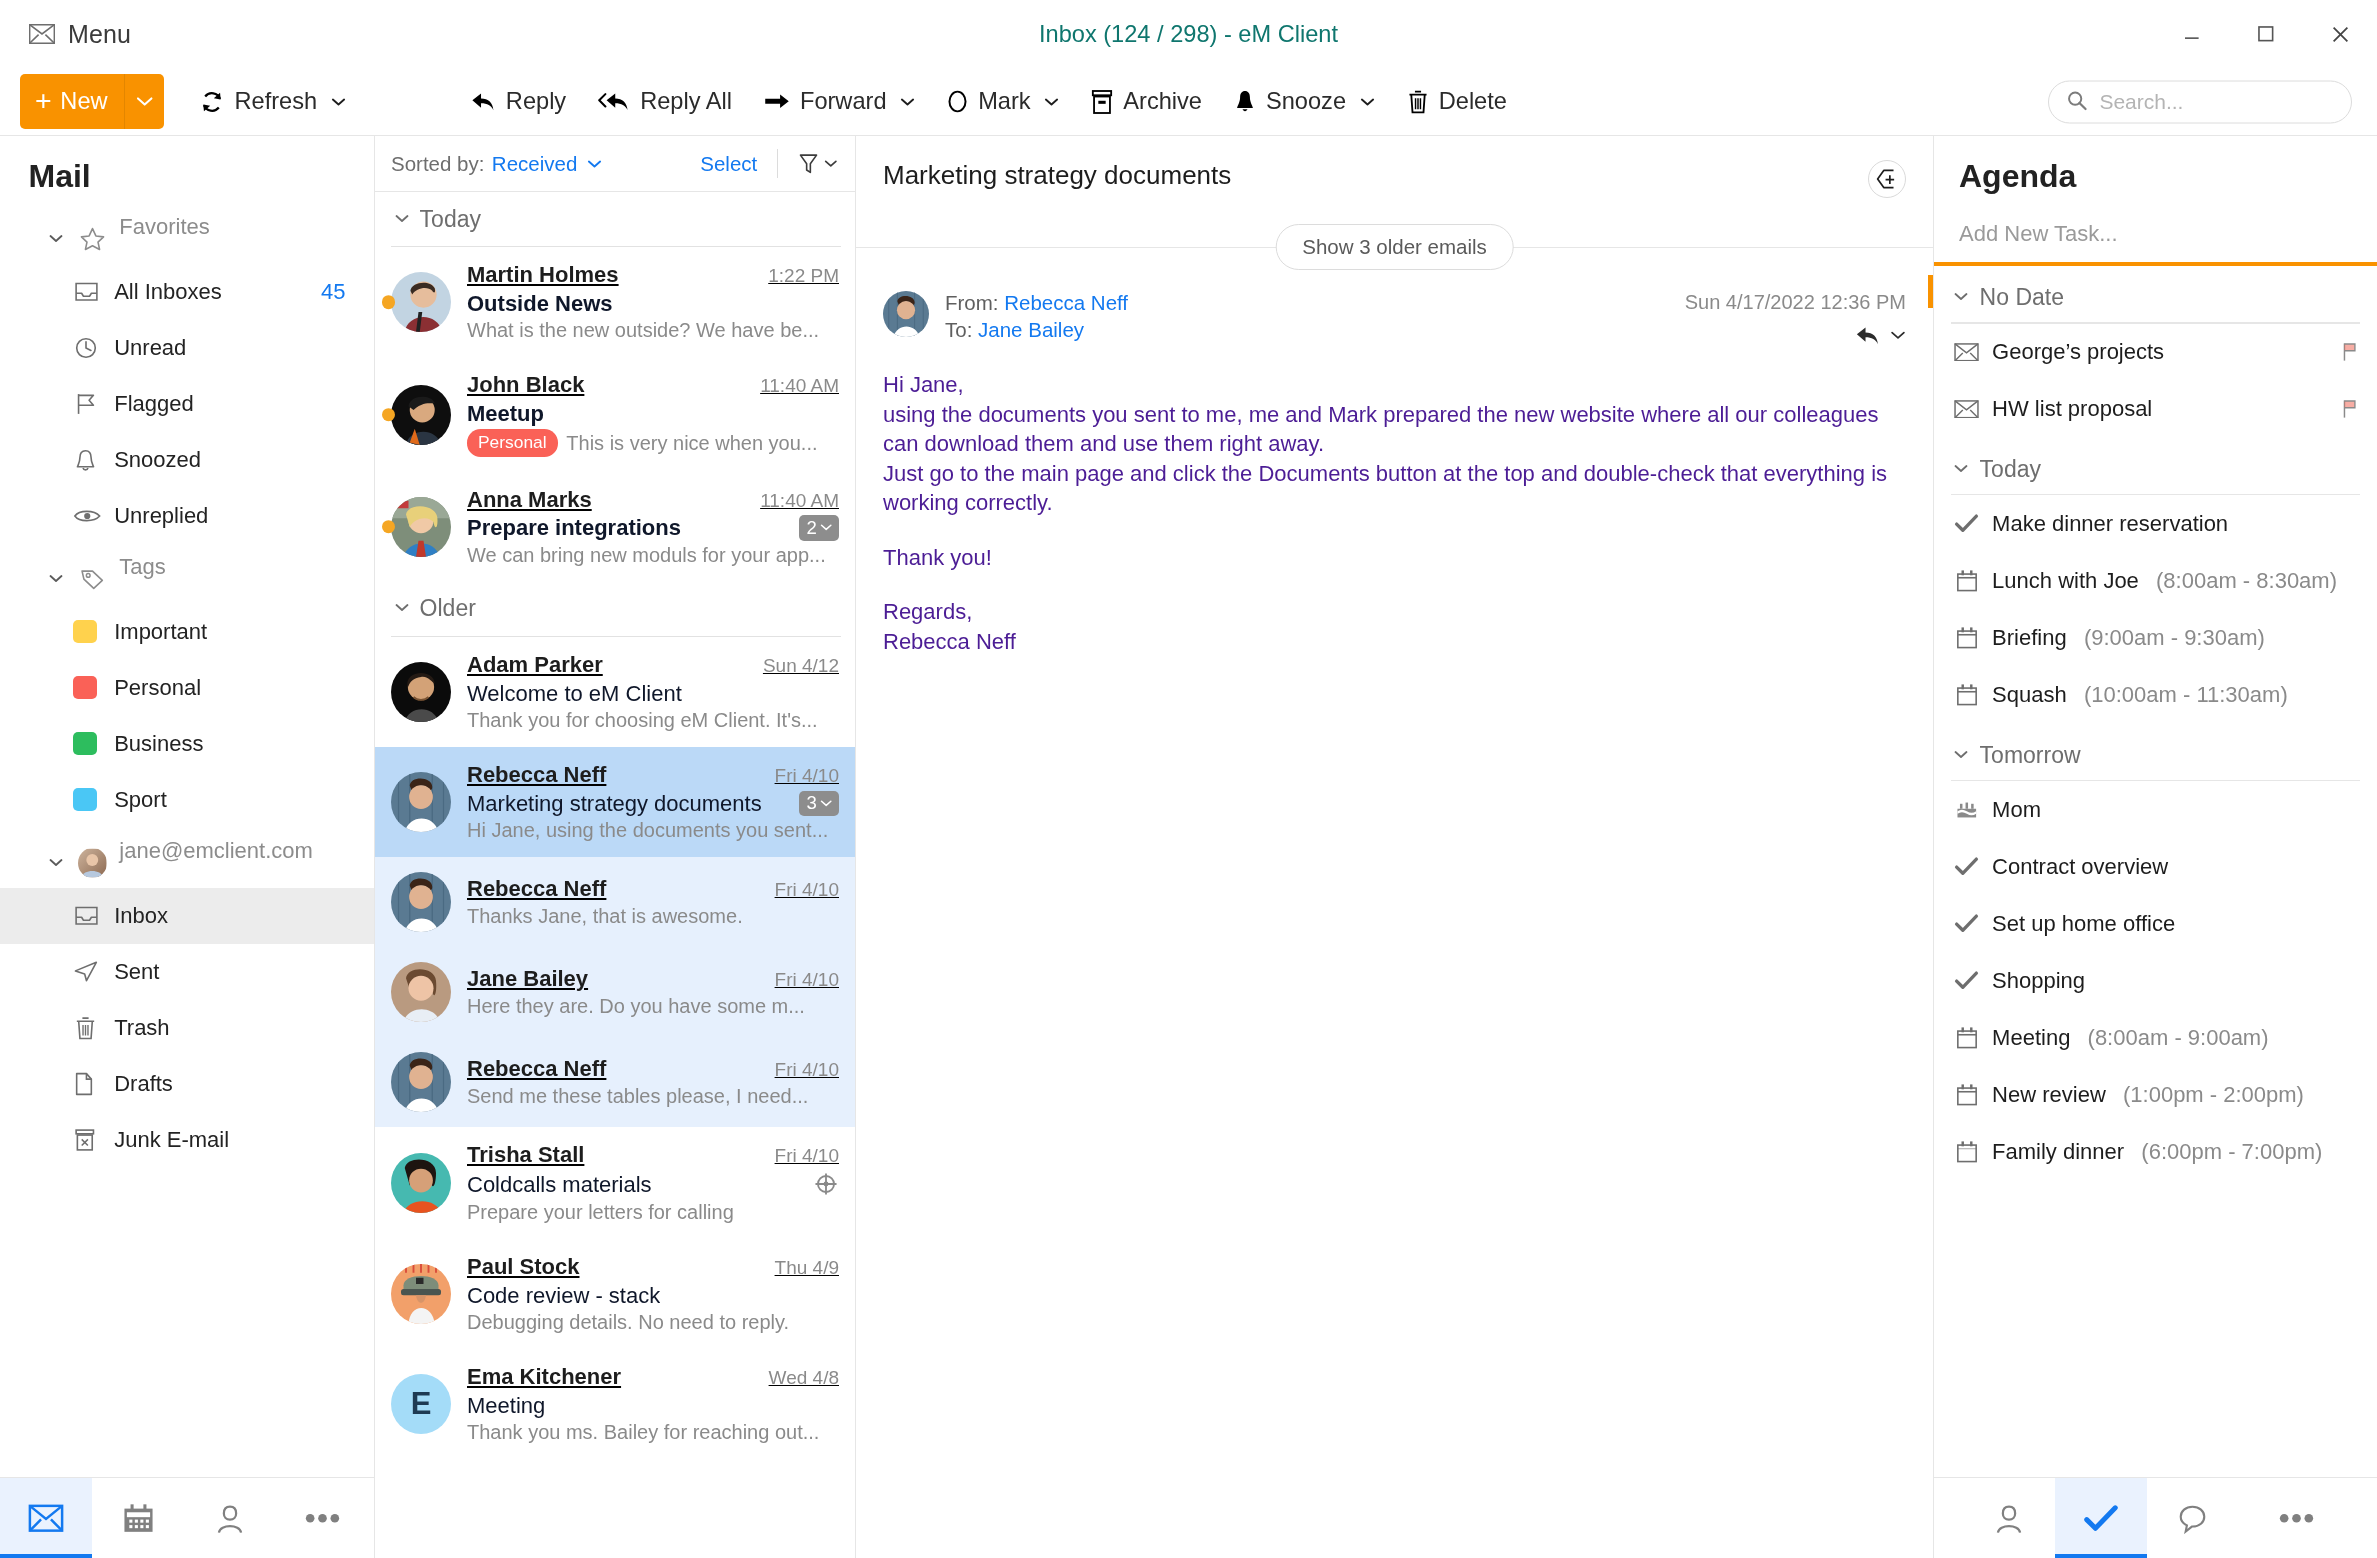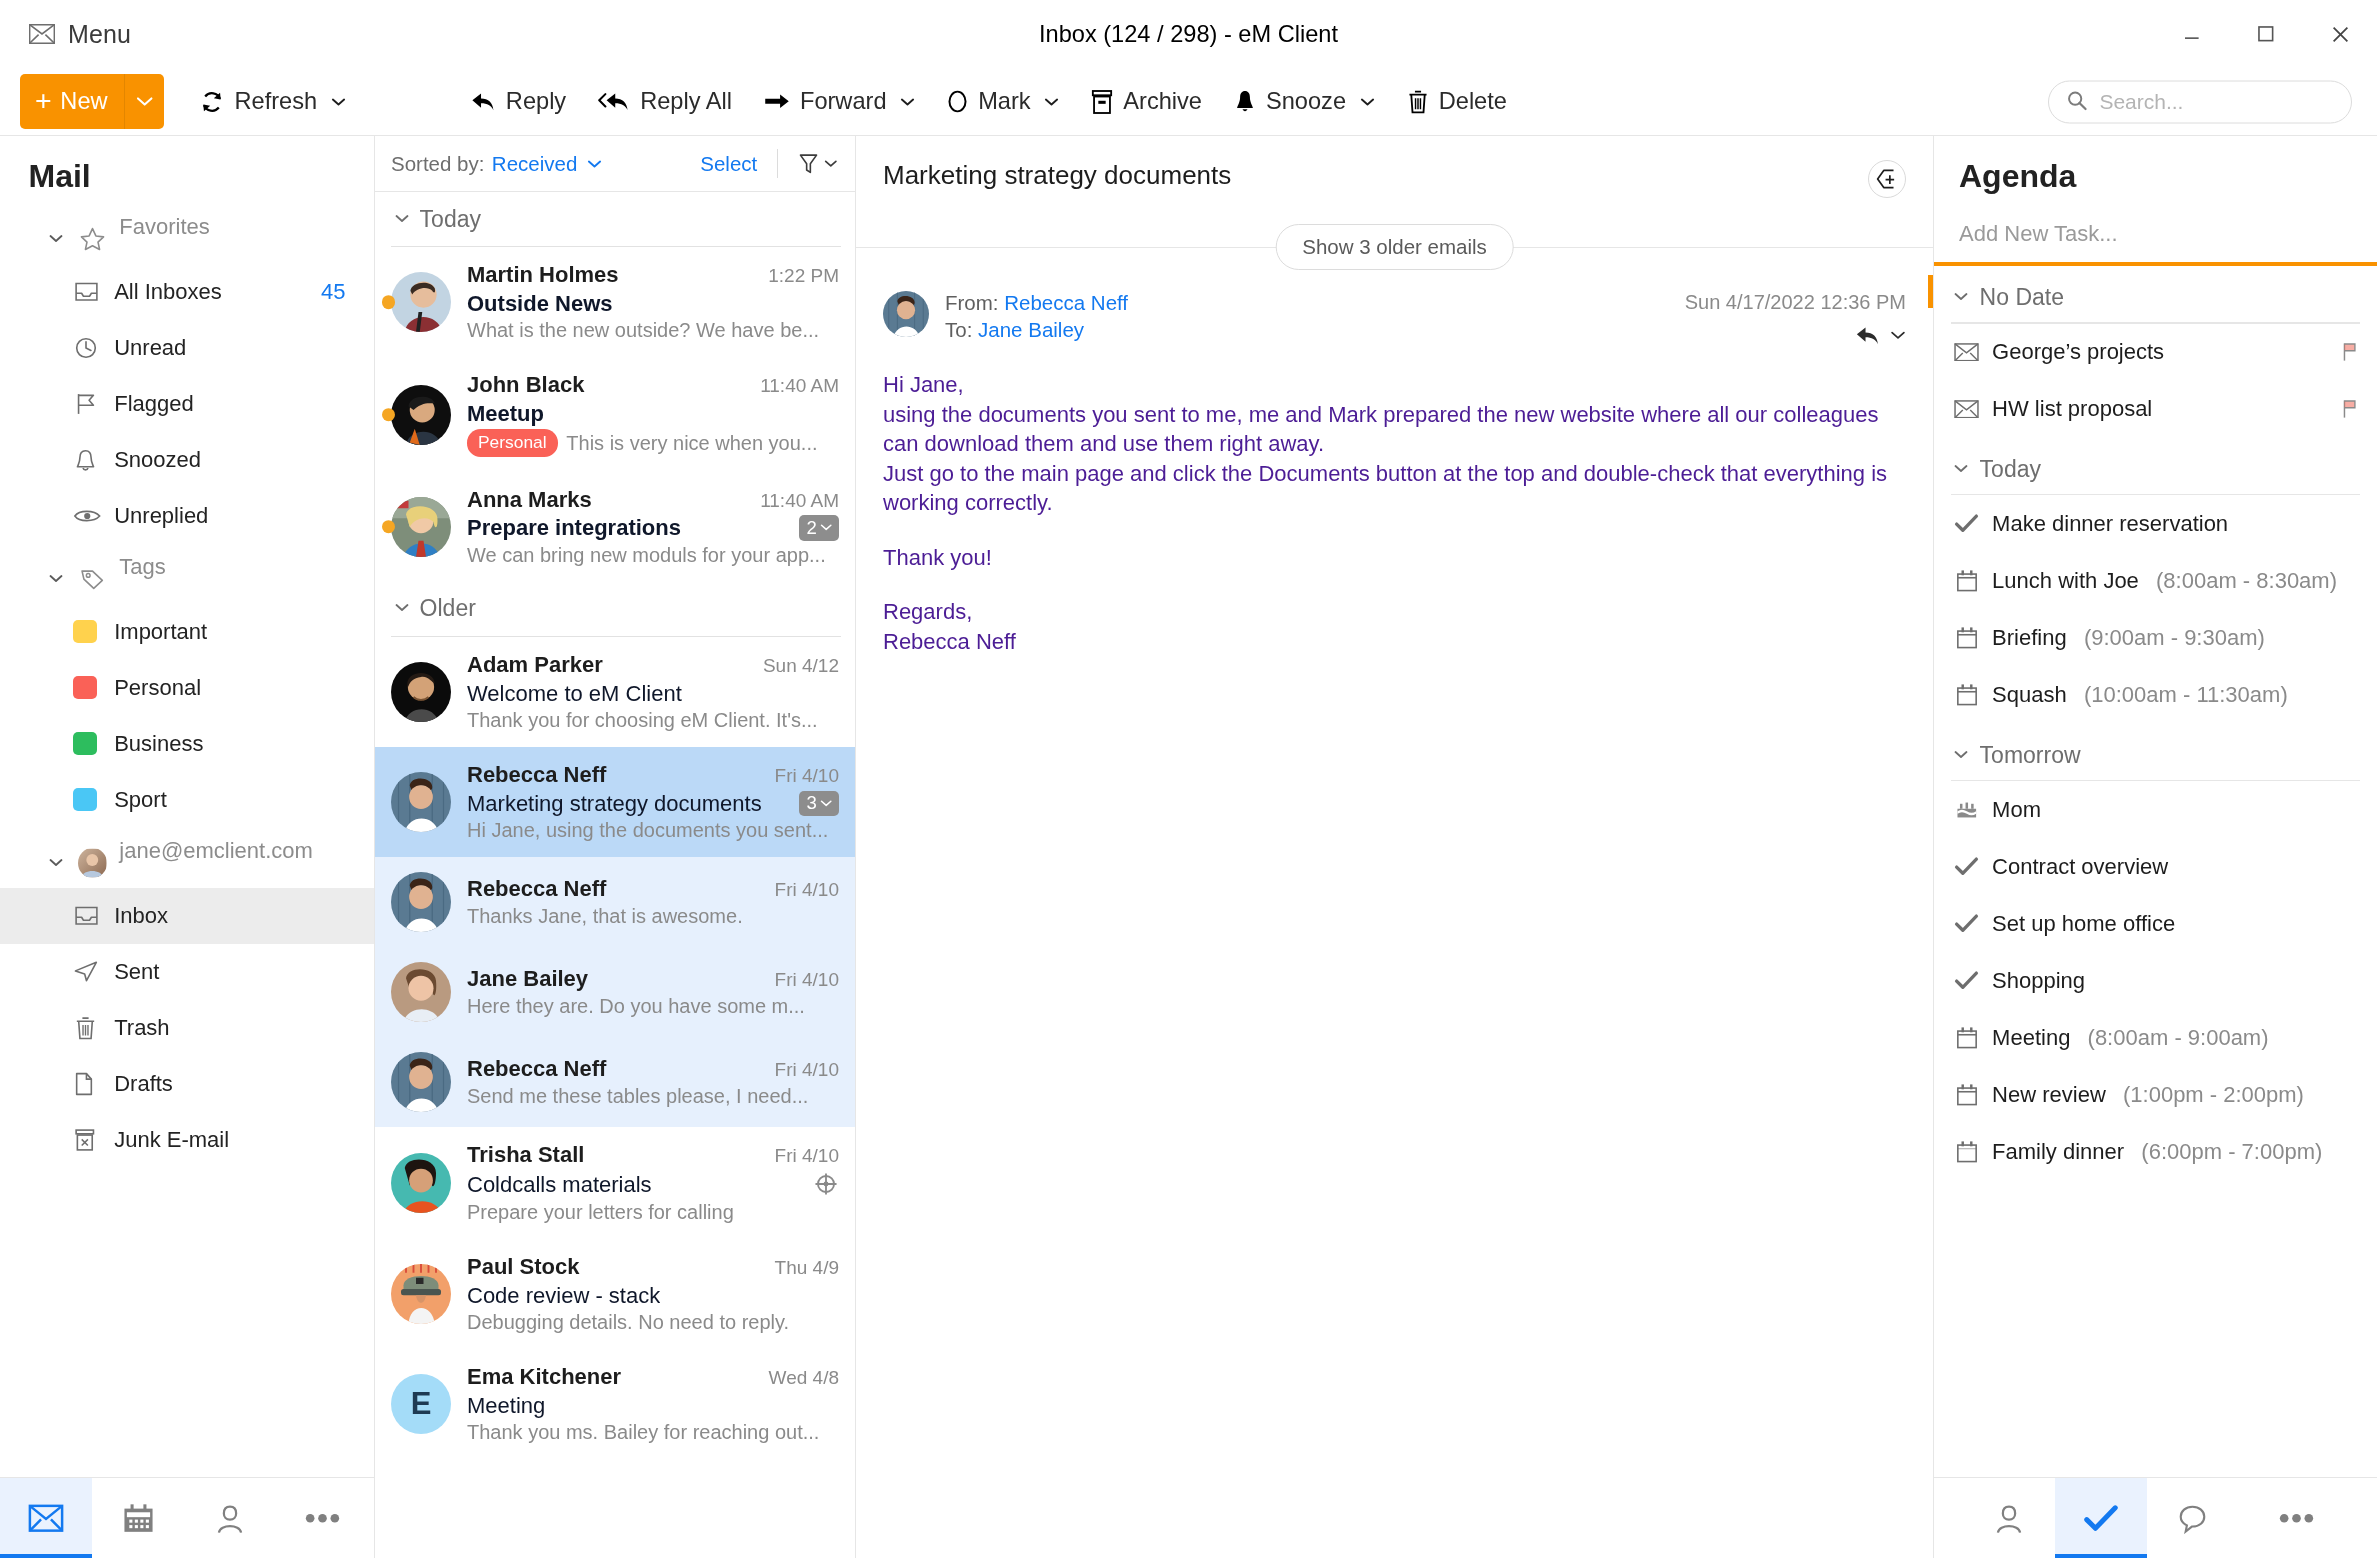--- a/index.html
+++ b/index.html
@@ -21,21 +21,21 @@
   .menu-btn {
     display: flex; align-items: center; gap: 13.6px;
     margin-left: 28.5px; cursor: pointer;
   }
   .menu-env { width: 26px; height: 20px; position: relative; }
   .menu-env svg { display:block; }
   .menu-label { font-size: 25px; color: #3b3b3b; letter-spacing: 0.1px; }
   .win-title {
     position: absolute; left: 0; right: 0; top: 0; height: 68px;
     display: flex; align-items: center; justify-content: center;
-    font-size: 23.6px; color: #000000; pointer-events: none;
+    font-size: 23.6px; color: #0f766e; pointer-events: none;
   }
   .win-ctrls { margin-left: auto; display: flex; align-items: center; height: 68px; }
   .win-btn {
     width: 74px; height: 68px; display: flex; align-items: center; justify-content: center;
     cursor: pointer;
   }
   .win-btn svg { display: block; }
 
   
   .toolbar {
@@ -140,21 +140,21 @@
   .mrow.sel-strong { background: #bbd9f7; }
   .mrow.sel-soft { background: #e6f0fd; }
   .unread-dot {
     position: absolute; left: 6.8px; top: 50%; transform: translateY(-50%);
     width: 13.6px; height: 13.6px; border-radius: 50%; background: #f5a623;
   }
   .mav { width: 60px; height: 60px; border-radius: 50%; flex: 0 0 60px; overflow: hidden; align-self: center; }
   .mav.letter { display: flex; align-items: center; justify-content: center; background: #a4dcf8; }
   .mav.letter span { font-size: 31px; color: #1e3a52; font-weight: bold; }
   .mbody { flex: 1 1 auto; min-width: 0; padding-left: 16px; display: flex; flex-direction: column; justify-content: center; gap: 2.5px; }
-  .mline1 { display: flex; align-items: baseline; }
+  .mline1 { display: flex; align-items: baseline; text-decoration: underline; }
   .msender { font-size: 22px; font-weight: bold; color: #1d1d1d; }
   .mtime { margin-left: auto; font-size: 19px; color: #8a8a8a; white-space: nowrap; padding-left: 8.7px; }
   .mline2 { display: flex; align-items: center; }
   .msubj { font-size: 22px; color: #0f172a; white-space: nowrap; overflow: hidden; text-overflow: ellipsis; }
   .msubj.bold { font-weight: bold; }
   .mcount {
     margin-left: auto; background: #8d8d8d; color: #fff; border-radius: 5px;
     font-size: 18.6px; padding: 1.2px 6.2px 2.5px 7.4px; display: flex; align-items: center; gap: 3.7px;
   }
   .mline3 { display: flex; align-items: center; gap: 8.7px; min-width: 0; }

